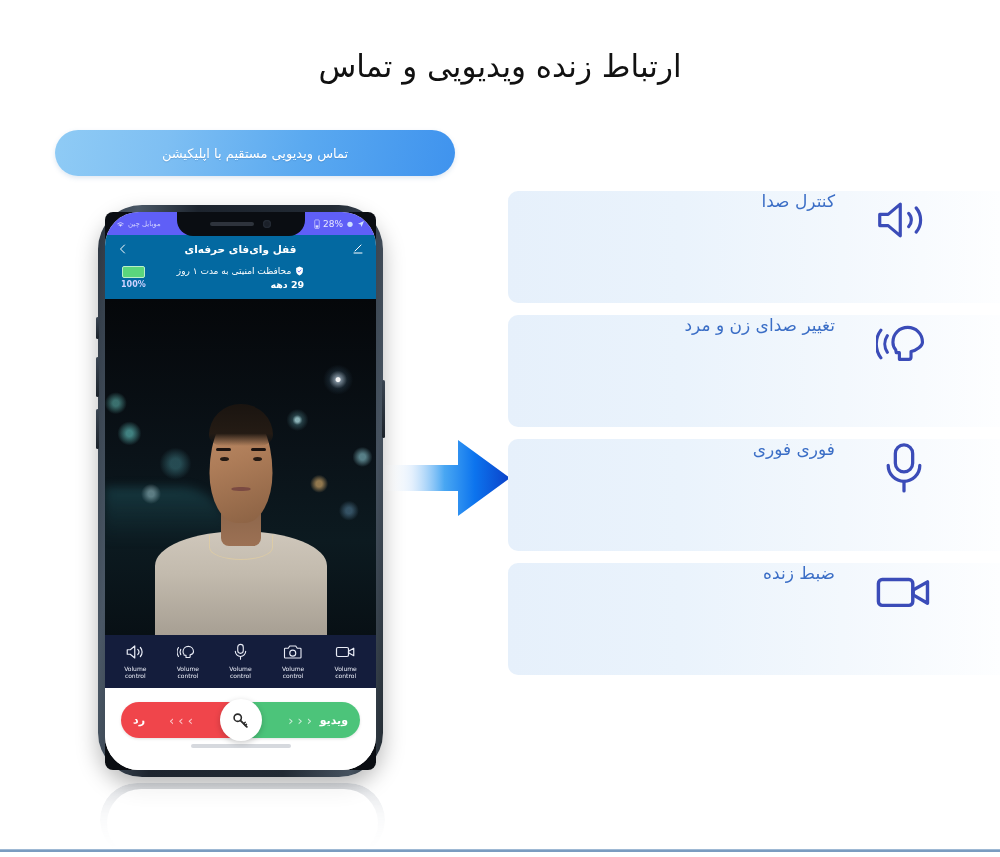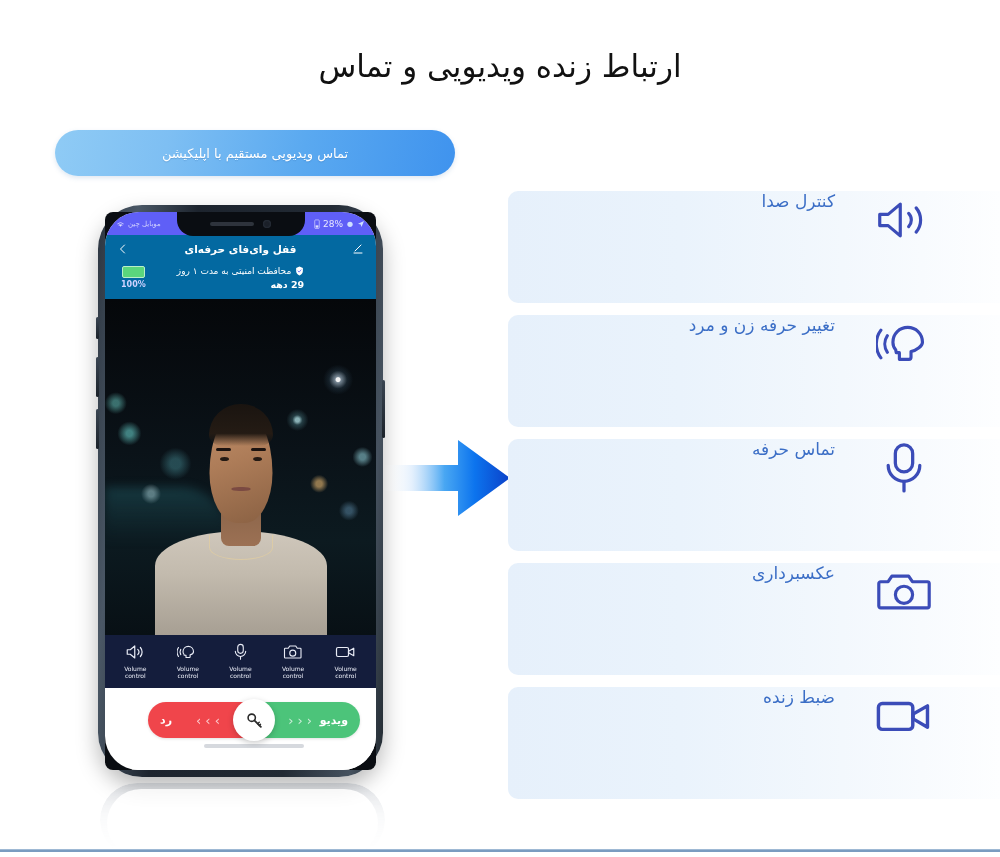--- a/index.html
+++ b/index.html
@@ -338,21 +338,20 @@
     line-height: 7px;
     text-align: center;
     white-space: pre-line;
   }
 
   
   .call-zone {
     background: #ffffff;
     padding: 14px 16px 22px 16px;
     box-sizing: border-box;
-    margin-left: 27px;
   }
   .slider {
     position: relative;
     height: 36px;
     border-radius: 18px;
     overflow: visible;
     display: flex;
     direction: ltr;
     box-shadow: 0 1px 3px rgba(0,0,0,0.12);
   }
@@ -699,43 +698,34 @@
   </div>
 
   <div class="feature-card">
     <span class="feature-icon">
       <svg width="56" height="48" viewBox="0 0 30 26">
         <path d="M25 12c0-4.6-3.6-8-8-8s-8 3.4-8 8c0 1.9.6 3.1 1.5 4.1l.3 1.6h1.7v3.6h5.2a1.1 1.1 0 0 0 1.1-1.1v-3.1C22 16.4 25 14.1 25 12z" stroke="#3b4cb8" stroke-width="1.7" fill="none" stroke-linejoin="round"></path>
         <path d="M6 8.5a8 8 0 0 0 0 9" stroke="#3b4cb8" stroke-width="1.7" fill="none" stroke-linecap="round"></path>
         <path d="M2.5 5.5a12.5 12.5 0 0 0 0 15" stroke="#3b4cb8" stroke-width="1.7" fill="none" stroke-linecap="round"></path>
       </svg>
     </span>
-    <span class="feature-label">تغییر حرفه زن و مرد</span>
+    <span class="feature-label">تغییر صدای زن و مرد</span>
   </div>
 
   <div class="feature-card">
     <span class="feature-icon">
       <svg width="50" height="52" viewBox="0 0 24 27">
         <rect x="7.5" y="1.5" width="9" height="14" rx="4.5" stroke="#3b4cb8" stroke-width="1.7" fill="none"></rect>
         <path d="M3.8 12.2a8.2 8.2 0 0 0 16.4 0" stroke="#3b4cb8" stroke-width="1.7" fill="none" stroke-linecap="round"></path>
         <path d="M12 20.4v5" stroke="#3b4cb8" stroke-width="1.7" stroke-linecap="round"></path>
       </svg>
     </span>
-    <span class="feature-label">تماس حرفه</span>
+    <span class="feature-label">فوری فوری</span>
   </div>
 
-  <div class="feature-card">
-    <span class="feature-icon">
-      <svg width="56" height="46" viewBox="0 0 30 24">
-        <path d="M2.5 6.5h4l2-3h9l2 3h8a1 1 0 0 1 1 1v12a1 1 0 0 1-1 1h-25a1 1 0 0 1-1-1v-12a1 1 0 0 1 1-1z" stroke="#3b4cb8" stroke-width="1.7" fill="none" stroke-linejoin="round"></path>
-        <circle cx="15" cy="13.5" r="4.6" stroke="#3b4cb8" stroke-width="1.7" fill="none"></circle>
-      </svg>
-    </span>
-    <span class="feature-label">عکسبرداری</span>
-  </div>
 
   <div class="feature-card">
     <span class="feature-icon">
       <svg width="58" height="42" viewBox="0 0 30 22">
         <rect x="1.6" y="4.5" width="18" height="13.5" rx="2" stroke="#3b4cb8" stroke-width="1.8" fill="none"></rect>
         <path d="M19.8 10l7.5-4.3v11.2L19.8 12.5z" stroke="#3b4cb8" stroke-width="1.8" fill="none" stroke-linejoin="round"></path>
       </svg>
     </span>
     <span class="feature-label">ضبط زنده</span>
   </div>

